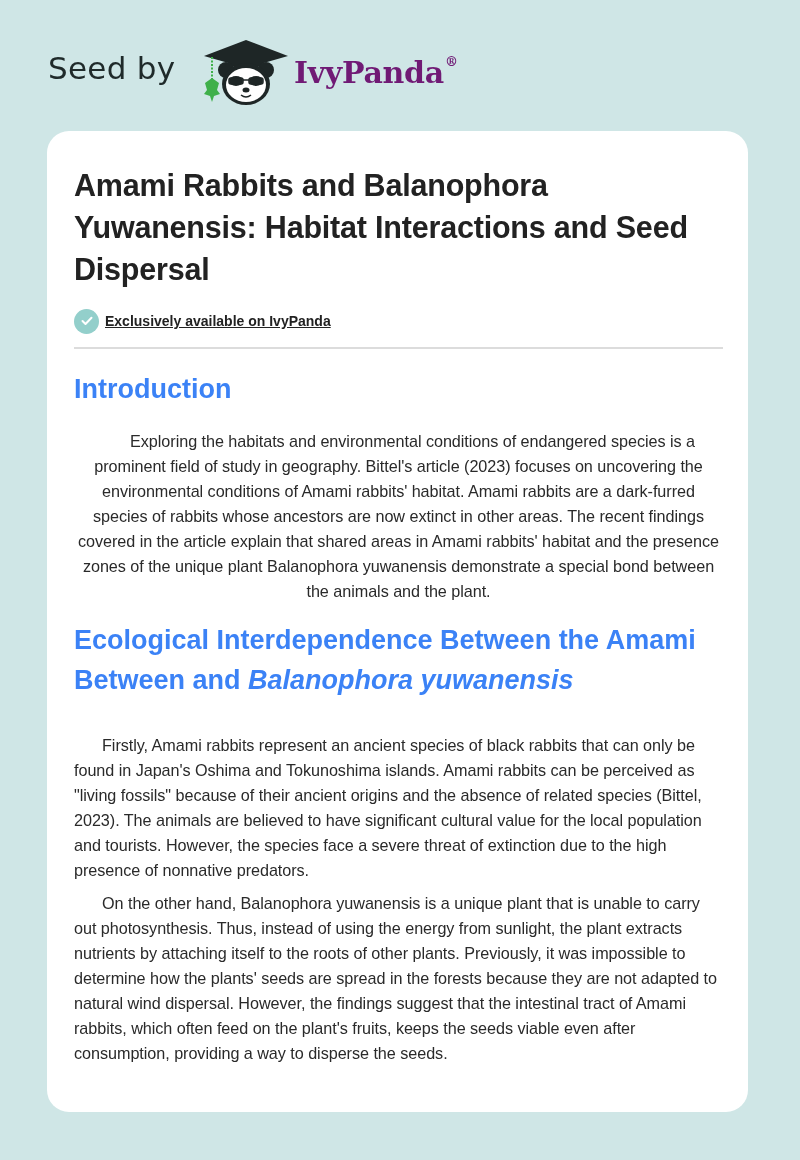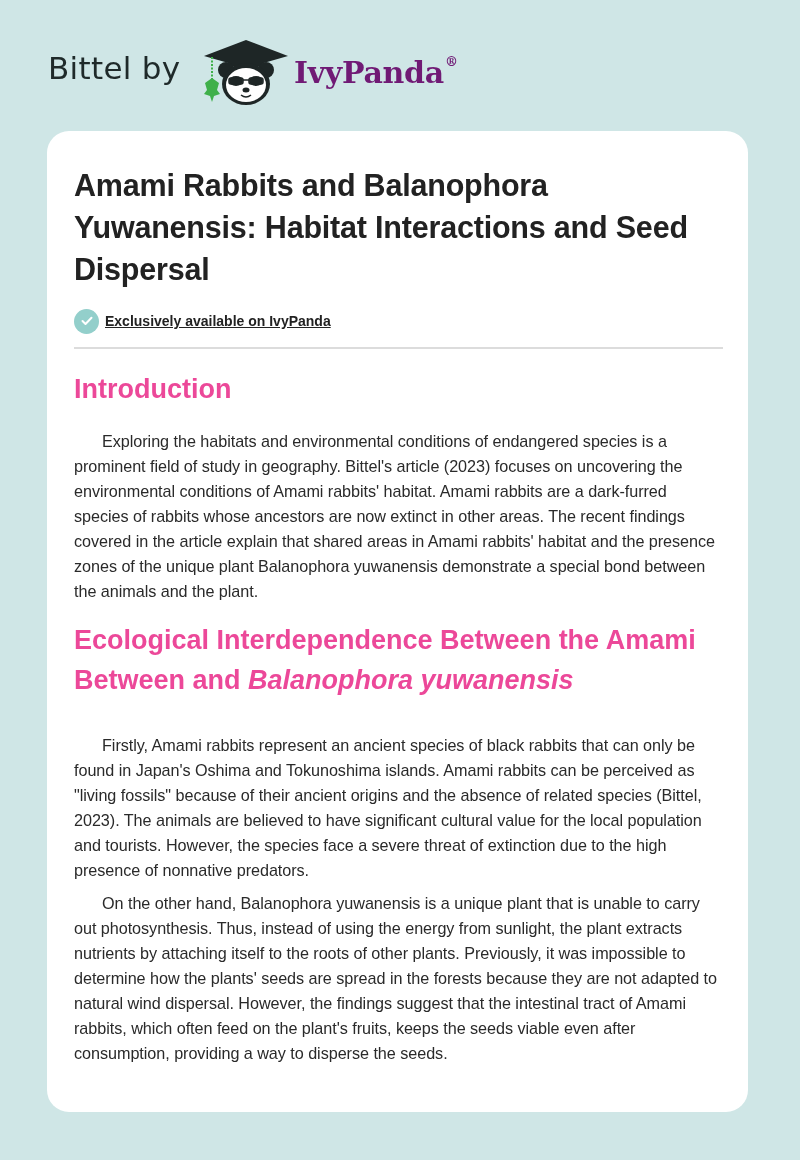--- a/index.html
+++ b/index.html
@@ -88,41 +88,41 @@
       margin-top: 13px;
       height: 2px;
       background: #dcdcdc;
       width: 649px;
     }
     h2 {
       font-family: "Liberation Sans", sans-serif;
       font-weight: bold;
       font-size: 27px;
       line-height: 40px;
-      color: #ec4899;
+      color: #3b82f6;
     }
     h2.intro { margin-top: 20px; }
     h2.eco { margin-top: 16px; }
     h2 em { }
     p {
       font-size: 16.2px;
       line-height: 25px;
       color: #2a2a2a;
       text-indent: 28px;
       letter-spacing: -0.05px;
     }
-    p.p1 { margin-top: 20px; }
+    p.p1 { margin-top: 20px; text-align: center; }
     p.p2 { margin-top: 33px; }
     p.p3 { margin-top: 8px; }
   </style>
 </head>
 <body>
 
 <div class="header">
-  <span class="essay-by">Bittel by</span>
+  <span class="essay-by">Seed by</span>
   <div class="logo-icon">
     <svg width="92" height="72" viewBox="0 0 92 72">
 
       <polygon points="46,4 88,20 46,32 4,20" fill="#1e2626"></polygon>
       <rect x="30" y="22" width="32" height="8" fill="#1e2626"></rect>
 
       <line x1="12" y1="21" x2="12" y2="46" stroke="#3fb04a" stroke-width="2" stroke-dasharray="2,1.5"></line>
 
       <path d="M12 42 L5 47 L7 54 L4 58 L10 60 L12 66 L14 60 L20 58 L17 54 L19 47 Z" fill="#3fb04a"></path>
 

